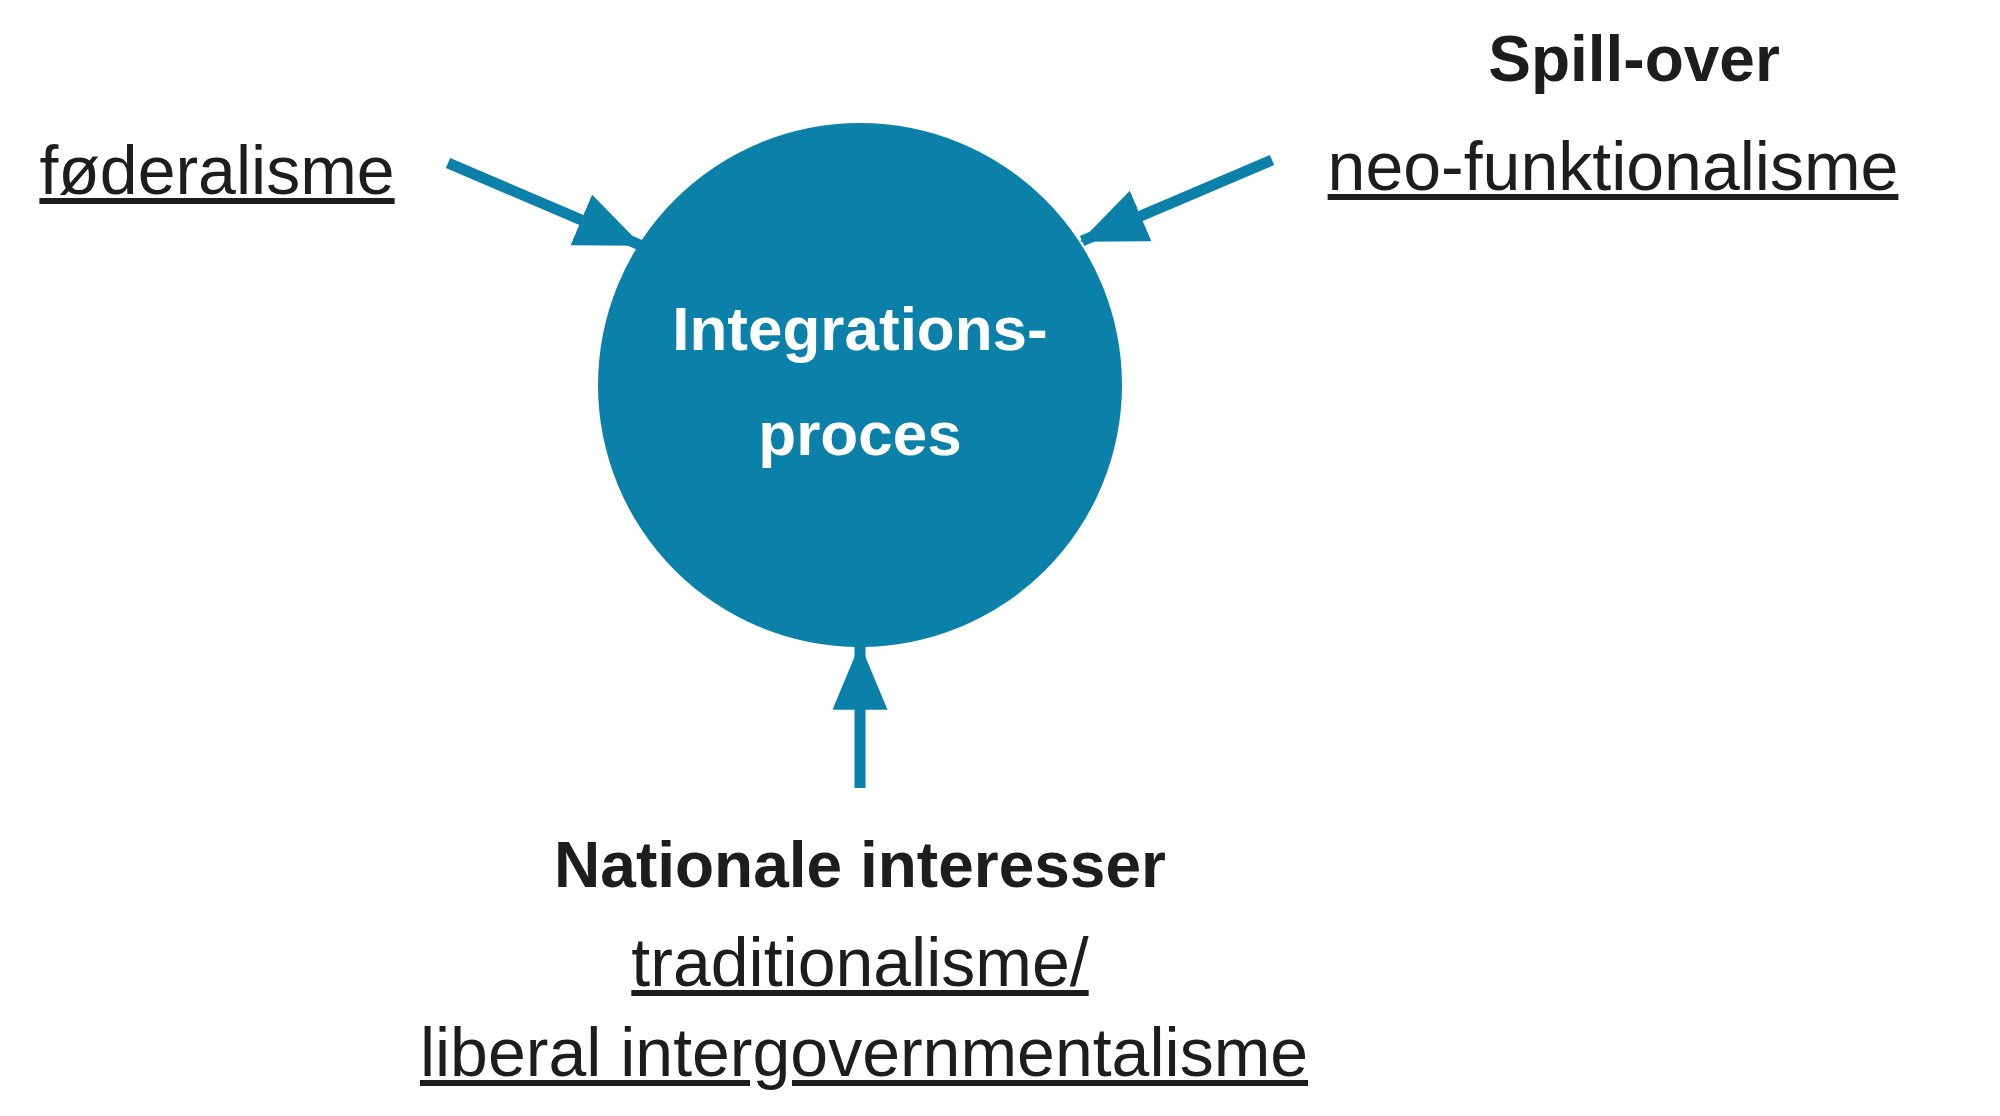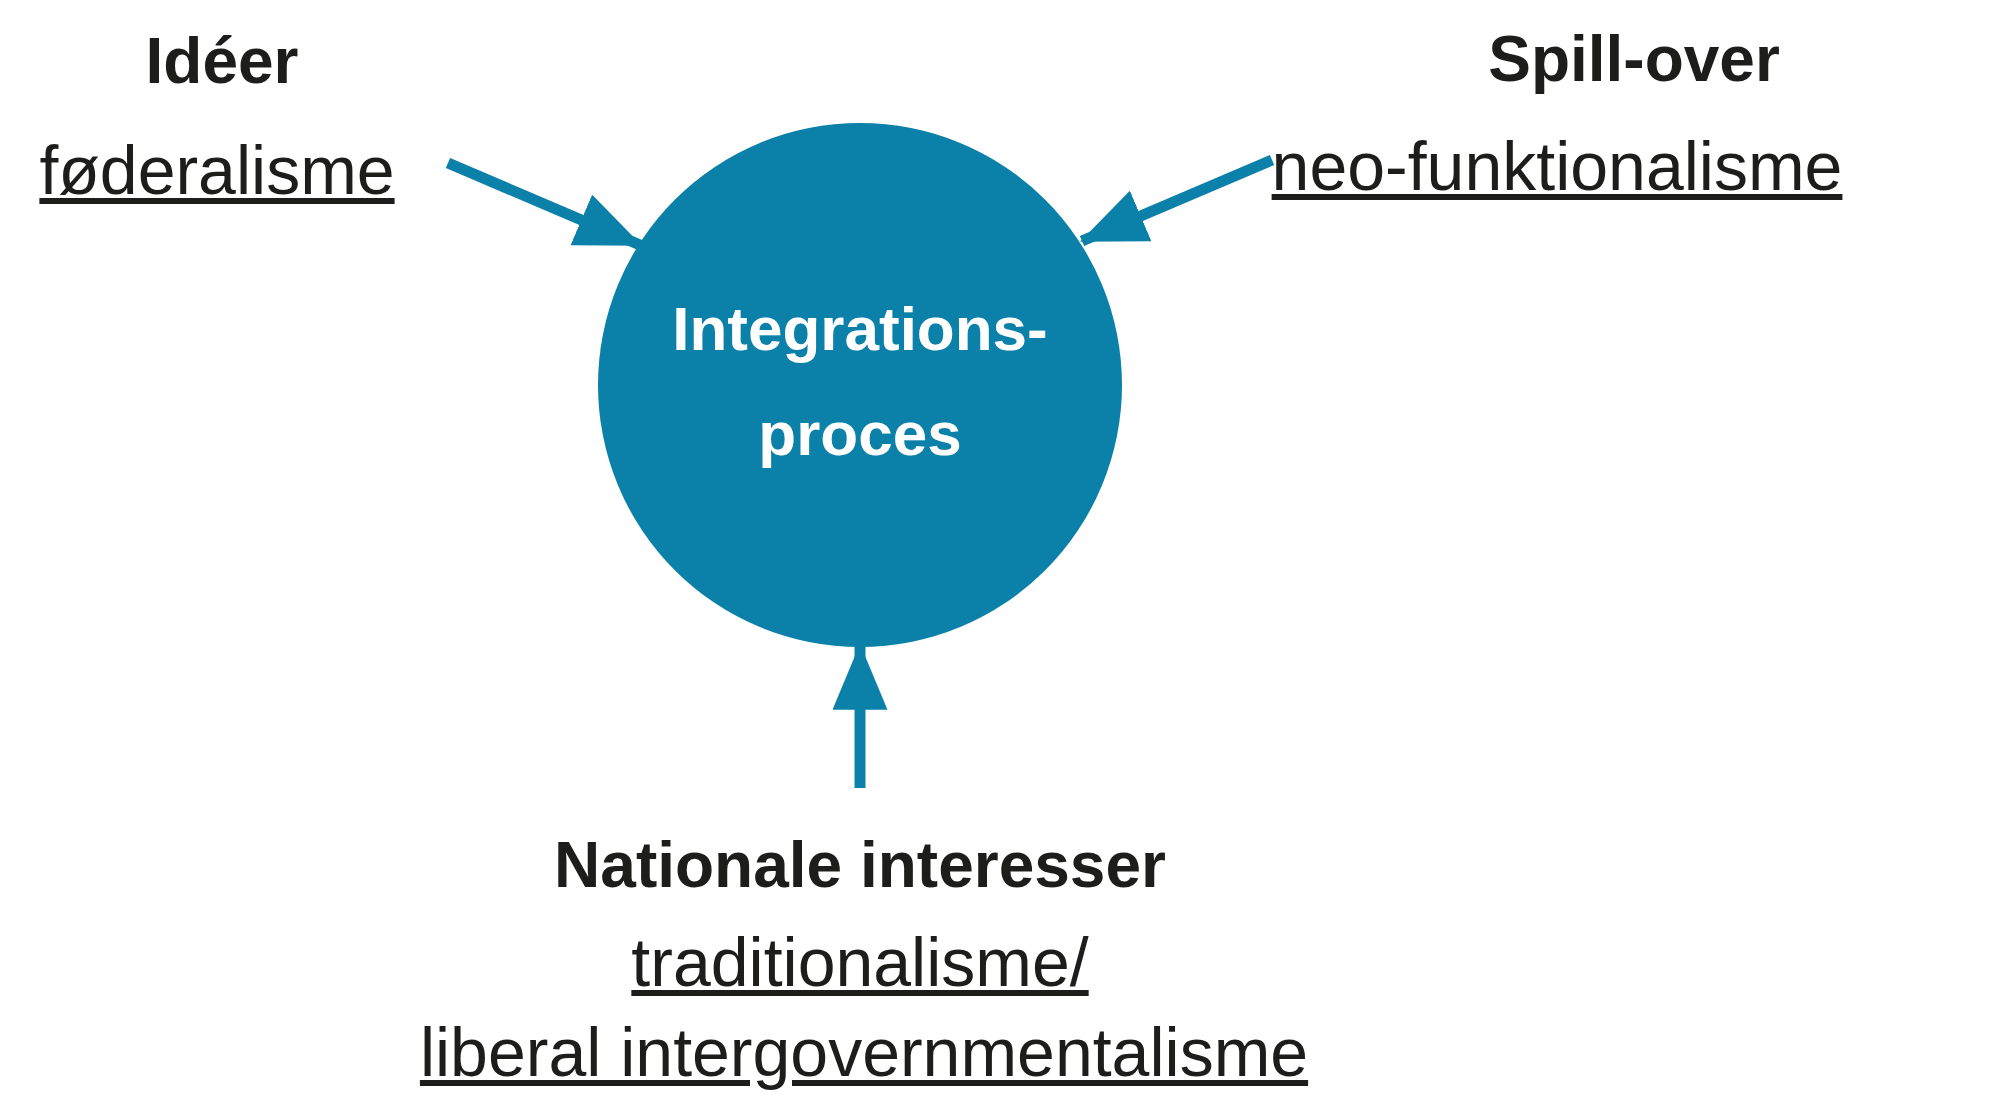--- a/index.html
+++ b/index.html
@@ -64,25 +64,24 @@
 
     <circle cx="860" cy="385" r="262" class="fill-accent"></circle>
 
     <line x1="448" y1="163" x2="640" y2="245" class="arrow-line" marker-end="url(#ah)"></line>
 
     <line x1="1272" y1="160" x2="1082" y2="241" class="arrow-line" marker-end="url(#ah)"></line>
 
     <line x1="860" y1="788" x2="860" y2="646" class="arrow-line" marker-end="url(#ah)"></line>
   </svg>
 
-  <div class="t t-bold" style="left:222px; top:24px">Idéer</div>
   <div class="t t-reg" style="left:217px; top:131px">føderalisme</div>
 
   <div class="t t-bold" style="left:1634px; top:22px">Spill-over</div>
-  <div class="t t-reg" style="left:1557px; top:127px">neo-funktionalisme</div>
+  <div class="t t-reg" style="left:1613px; top:127px">neo-funktionalisme</div>
 
   <div class="circle-label">
     <div>Integrations-</div>
     <div>proces</div>
   </div>
 
   <div class="t t-bold" style="left:860px; top:828px">Nationale interesser</div>
   <div class="t t-reg" style="left:860px; top:923px">traditionalisme/</div>
   <div class="t t-reg" style="left:864px; top:1013px">liberal intergovernmentalisme</div>
 

